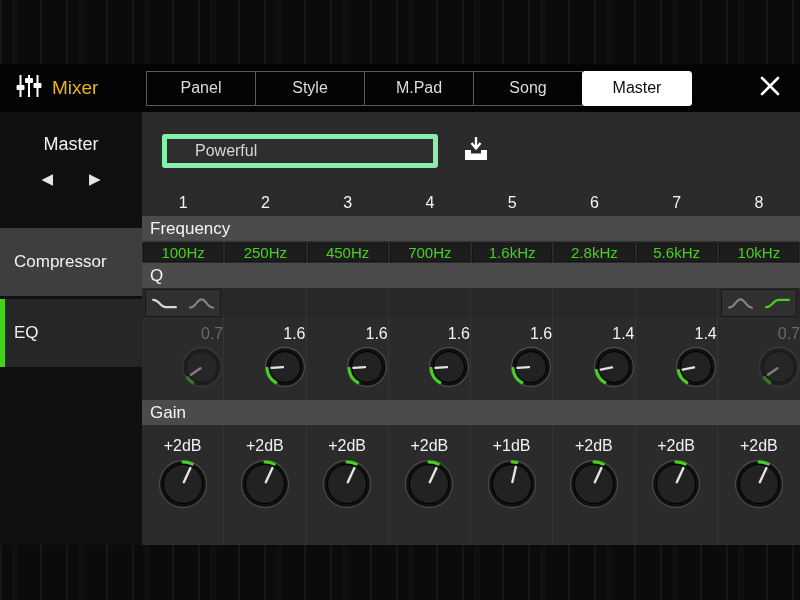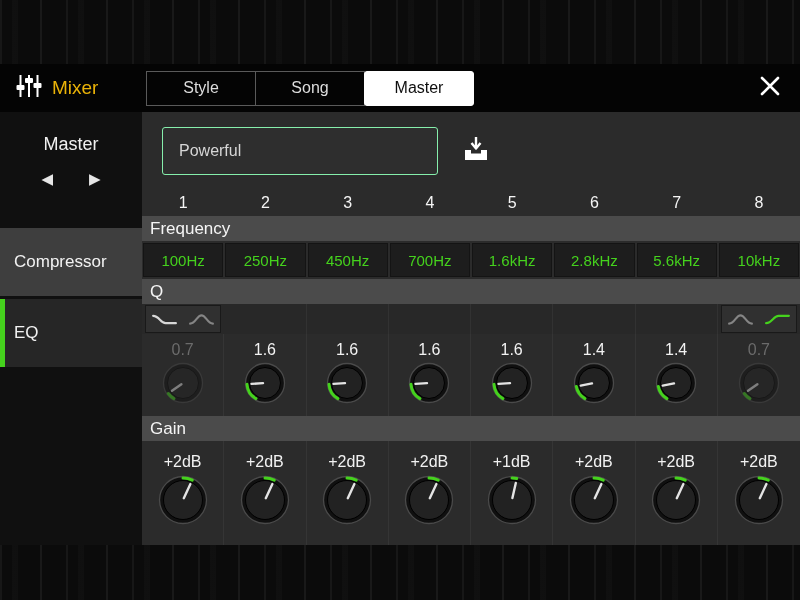--- a/index.html
+++ b/index.html
@@ -34,47 +34,47 @@
   .master-arrows{display:flex;justify-content:center;gap:36px;margin-top:16px;}
   .arrow-btn{color:#e6e6e6;font-size:15px;line-height:1;}
   .side-item{height:68px;margin-bottom:3px;display:flex;align-items:center;padding-left:14px;
              color:#f2f2f2;font-size:17px;background:#3e3e3e;}
   .side-item.active{background:#262626;border-left:5px solid var(--green,#45d21d);padding-left:9px;}
 
   
   .panel{flex:1;background:#2b2b2b;display:flex;flex-direction:column;min-width:0;}
   .panel-head{height:78px;flex:none;display:flex;align-items:center;padding:0 20px;gap:24px;}
   .eq-title{color:#f0f0f0;font-size:21px;flex:1;letter-spacing:.3px;}
-  .preset-box{width:276px;height:48px;border:1px solid #86efac;border-radius:3px;color:#d6d6d6;
-              font-size:16px;display:flex;align-items:center;padding-left:16px;background:#2e2e2e;}
+  .preset-box{width:276px;height:34px;border:5px solid #86efac;border-radius:3px;color:#d6d6d6;
+              font-size:16px;display:flex;align-items:center;padding-left:28px;background:#2e2e2e;}
   .save-btn{display:flex;align-items:center;}
 
   .grid8{display:grid;grid-template-columns:repeat(8,1fr);}
   .band-numbers{height:26px;flex:none;}
   .band-num{color:#f5f5f5;font-size:16px;display:flex;align-items:center;justify-content:center;}
 
   .section-bar{height:25px;flex:none;background:#4b4b4b;display:flex;align-items:center;
                padding-left:8px;color:#f5f5f5;font-size:17px;}
 
-  .freq-row{height:38px;flex:none;background:#2b2b2b;}
+  .freq-row{height:22px;flex:none;background:#2b2b2b;}
   .freq-cell{margin:2px 1px;background:#1d1d1d;border:1px solid #141414;color:var(--green,#45d21d);
              font-size:15px;display:flex;align-items:center;justify-content:center;}
 
   .q-icon-row{height:30px;flex:none;background:#282828;}
   .qi-cell{display:flex;align-items:center;justify-content:center;gap:10px;
            border-right:1px solid rgba(255,255,255,.05);}
   .qi-cell:last-child{border-right:none}
   .qi-cell.has-icons{background:#303030;border:1px solid #191919;margin:1px 3px;}
   .ficon{display:flex;align-items:center;}
 
   .q-knob-row{height:82px;flex:none;}
   .knob-cell{display:flex;flex-direction:column;align-items:center;
              border-right:1px solid rgba(255,255,255,.05);}
   .knob-cell:last-child{border-right:none}
-  .q-knob-row .knob-cell{padding-top:4px;}
+  .q-knob-row .knob-cell{padding-top:4px;align-items:flex-end;}
   .knob-val{color:#f2f2f2;font-size:16px;height:24px;display:flex;align-items:center;}
   .knob-val.dim-text{color:#6b6b6b;}
   .knob{line-height:0;}
   .knob.dim{opacity:.45;}
 
   .gain-row{flex:1;}
   .gain-row .knob-cell{padding-top:8px;}
   .gain-row .knob-val{height:26px;}
 </style>
 </head>
@@ -92,21 +92,23 @@
           <rect x="12" y="2" width="2" height="22" fill="#fff"></rect>
           <rect x="20.5" y="2" width="2" height="22" fill="#fff"></rect>
           <rect x="0.5" y="12" width="8" height="5" rx="1" fill="#fff"></rect>
           <rect x="9" y="5" width="8" height="5" rx="1" fill="#fff"></rect>
           <rect x="17.5" y="10" width="8" height="5" rx="1" fill="#fff"></rect>
         </svg>
       </span>
       <span class="brand-title">Mixer</span>
     </div>
     <div class="tabs">
+        <div class="tab">Panel</div>
         <div class="tab">Style</div>
+        <div class="tab">M.Pad</div>
         <div class="tab">Song</div>
         <div class="tab active">Master</div>
       </div>
     <div class="close-btn">
       <span>
         <svg width="24" height="24" viewBox="0 0 24 24">
           <path d="M4 4 L20 20 M20 4 L4 20" stroke="#fff" stroke-width="2.6" stroke-linecap="round" fill="none"></path>
         </svg>
       </span>
     </div>

